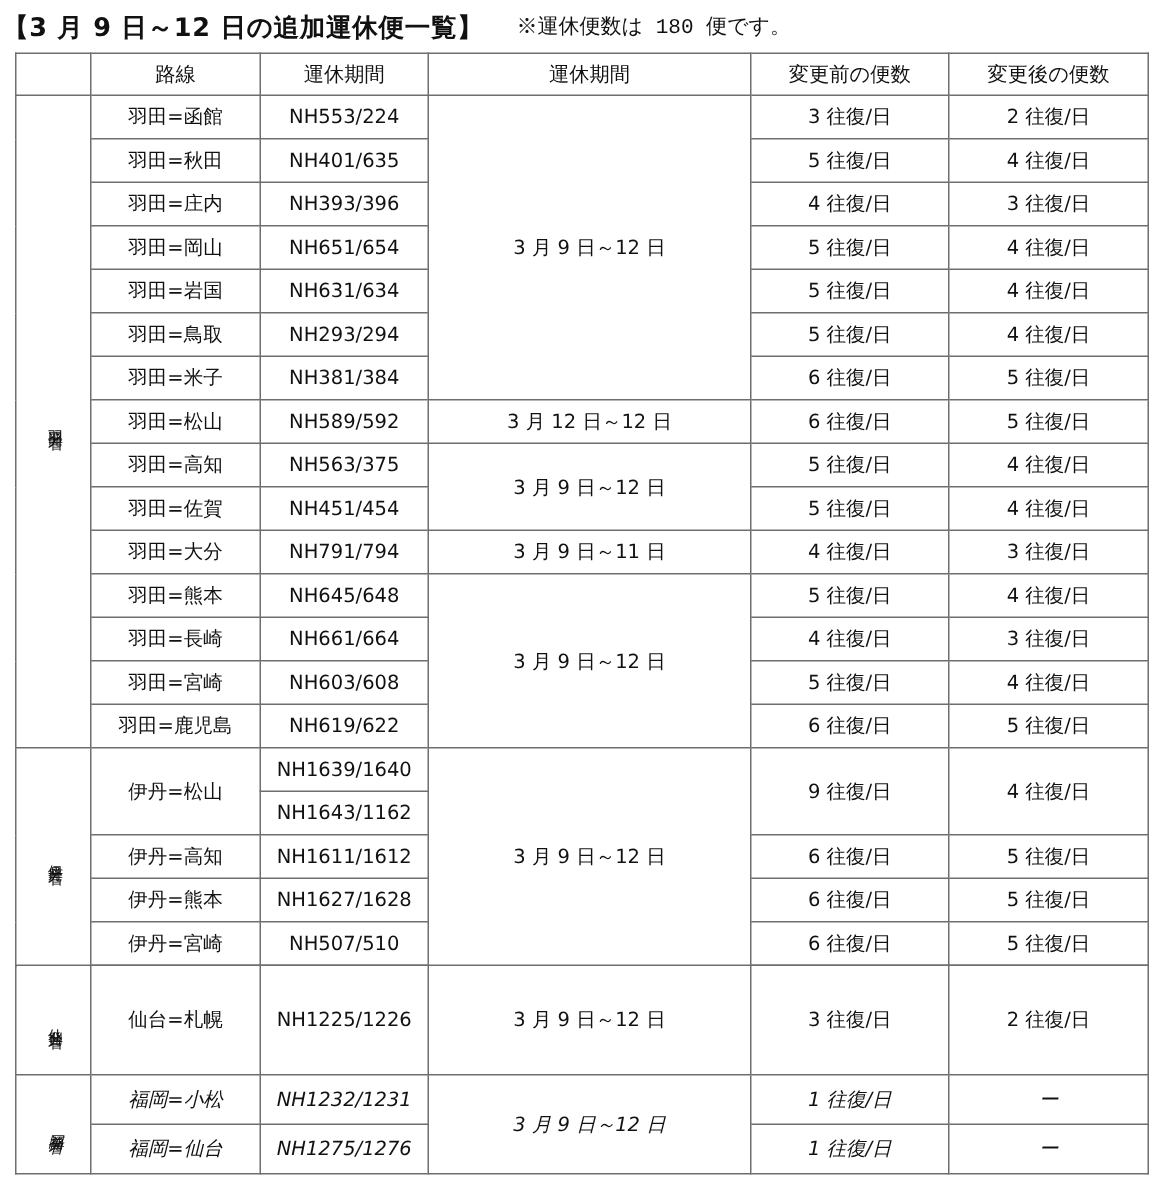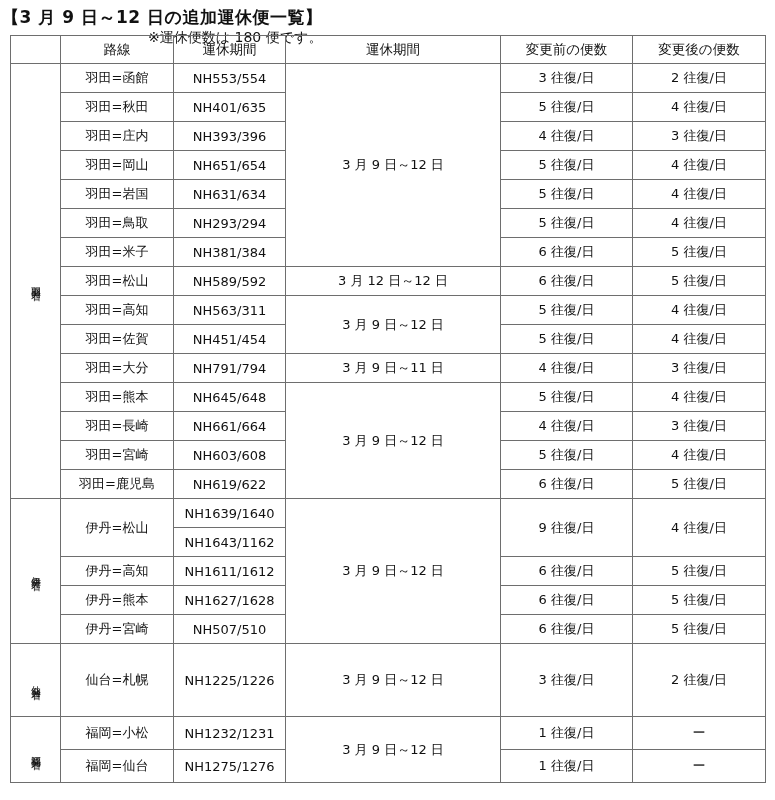--- a/index.html
+++ b/index.html
@@ -1,28 +1,28 @@
 <!DOCTYPE html>
 <html><head>
 <meta charset="utf-8">
 <style>
   html, body { margin: 0; padding: 0; background: #ffffff; }
   body { width: 775px; height: 800px; position: relative; overflow: hidden;
          font-family: "DejaVu Sans", "Liberation Sans", sans-serif; color: #111; }
-  .title-line { position: absolute; left: 2px; top: 6px; height: 24px; display: flex; align-items: flex-end; white-space: nowrap; flex-direction: column; }
+  .title-line { position: absolute; left: 2px; top: 6px; height: 24px; display: flex; align-items: center; white-space: nowrap; }
   .title { font-size: 17px; font-weight: bold; letter-spacing: 0.5px; }
-  .note { font-size: 14px; margin-left: 22px; }
+  .note { font-size: 14px; margin-left: 22px; font-family: Liberation Mono, monospace; }
   table.main { position: absolute; left: 10px; top: 35px; border-collapse: collapse; table-layout: fixed; }
   table.main td, table.main th {
     border: 1px solid #6e6e6e; text-align: center; vertical-align: middle;
     font-size: 13px; font-weight: normal; padding: 0; overflow: hidden; white-space: nowrap;
   }
   table.main th { height: 27px; font-size: 13.5px; }
   tr.r td { height: 28px; }
-  tr.rf td { height: 32px; }
+  tr.rf td { height: 32px; font-style: italic; }
   .group { font-size: 10px; line-height: 12px; writing-mode: vertical-rl; text-orientation: upright; letter-spacing: 1px; margin: 0 auto; }
   .tall { height: 72px; }
 </style>
 </head>
 <body>
 
 <div class="title-line">
   <span class="title">【3 月 9 日～12 日の追加運休便一覧】</span>
   <span class="note">※運休便数は 180 便です。</span>
 </div>
@@ -44,21 +44,21 @@
     <th>運休期間</th>
     <th>変更前の便数</th>
     <th>変更後の便数</th>
   </tr>
 
   <tr class="r">
     <td rowspan="15">
           <div class="group">羽田発着</div>
         </td>
     <td>羽田=函館</td>
-    <td>NH553/554</td>
+    <td>NH553/224</td>
     <td rowspan="7">3 月 9 日～12 日</td>
     <td>3 往復/日</td>
     <td>2 往復/日</td>
   </tr>
   <tr class="r">
     <td>羽田=秋田</td>
     <td>NH401/635</td>
     <td>5 往復/日</td>
     <td>4 往復/日</td>
   </tr>
@@ -94,21 +94,21 @@
   </tr>
   <tr class="r">
     <td>羽田=松山</td>
     <td>NH589/592</td>
     <td>3 月 12 日～12 日</td>
     <td>6 往復/日</td>
     <td>5 往復/日</td>
   </tr>
   <tr class="r">
     <td>羽田=高知</td>
-    <td>NH563/311</td>
+    <td>NH563/375</td>
     <td rowspan="2">3 月 9 日～12 日</td>
     <td>5 往復/日</td>
     <td>4 往復/日</td>
   </tr>
   <tr class="r">
     <td>羽田=佐賀</td>
     <td>NH451/454</td>
     <td>5 往復/日</td>
     <td>4 往復/日</td>
   </tr>

